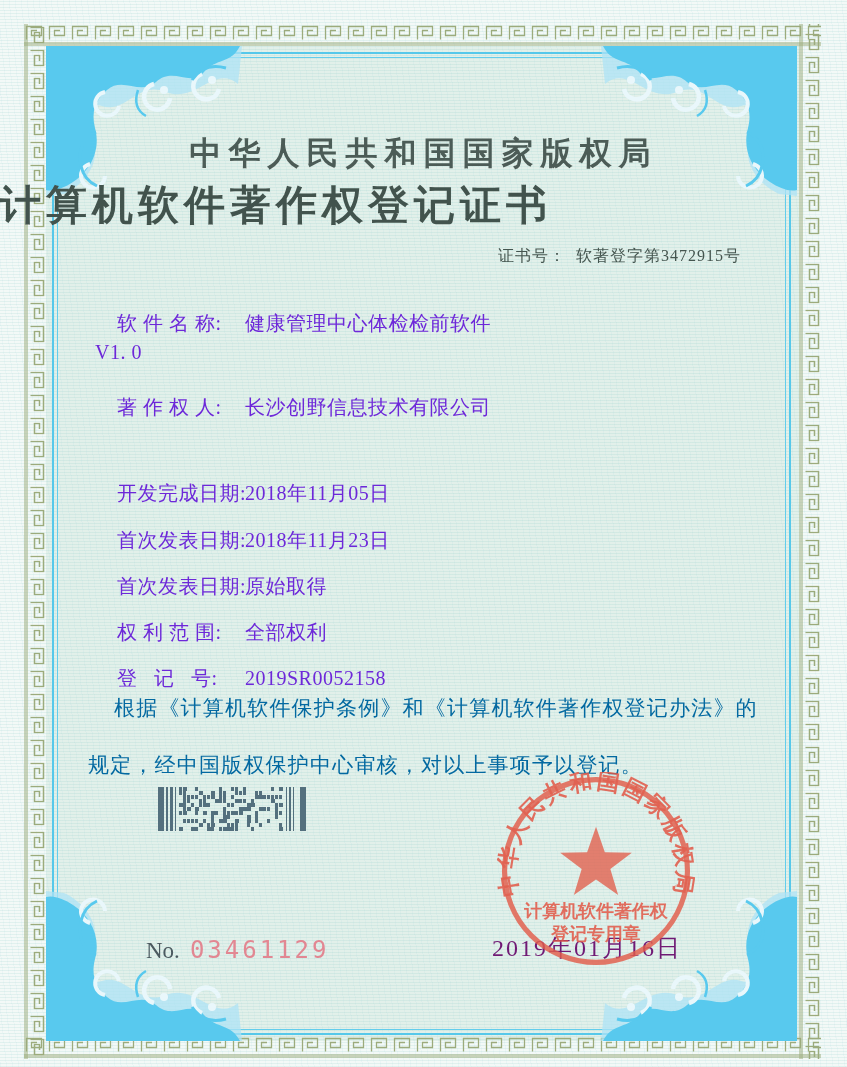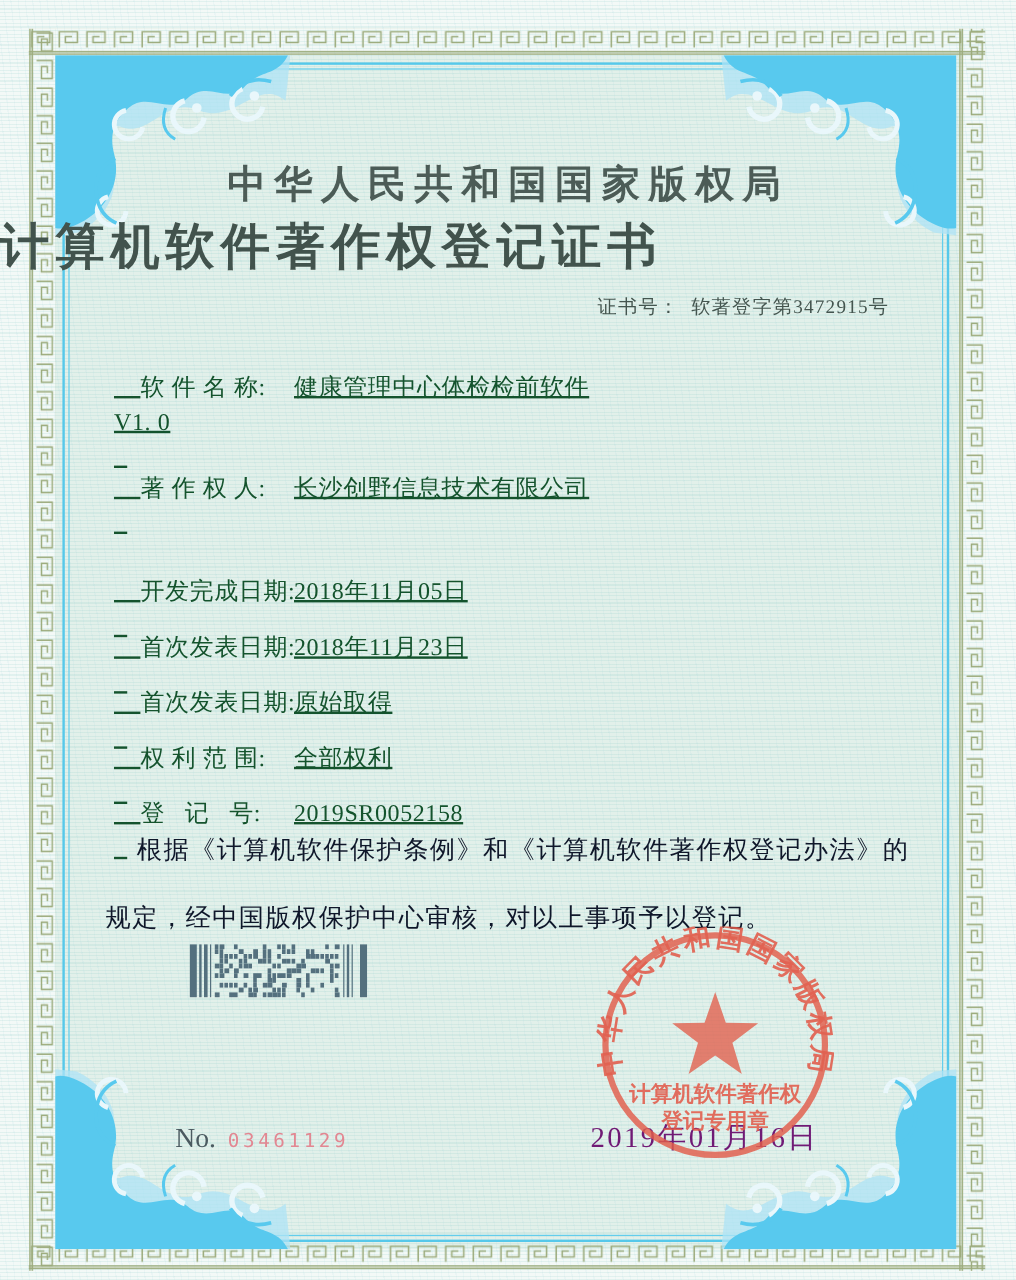--- a/index.html
+++ b/index.html
@@ -32,37 +32,37 @@
   .wm-ring{position:absolute;inset:0;border:3px double rgba(120,185,195,.28);border-radius:50%;}
   .wm-text{position:absolute;left:0;right:0;bottom:8px;text-align:center;
     color:rgba(110,180,195,.40);font-size:17px;letter-spacing:5px;
     font-family:"Liberation Sans","DejaVu Sans",sans-serif;}
   
   .authority{position:absolute;left:0;right:0;top:132px;text-align:center;
     font-size:32px;font-weight:600;letter-spacing:7px;color:#4c5c57;}
   .cert-title{position:absolute;left:0;right:0;top:178px;
     font-size:41px;font-weight:700;letter-spacing:5px;color:#42534d;}
   .certno{position:absolute;top:246px;right:106px;font-size:16px;color:#44554f;letter-spacing:1px;white-space:pre;}
-  .row{position:absolute;left:95px;font-size:20px;color:#14532d;letter-spacing:.5px;white-space:pre;line-height:29px;text-decoration:underline;}
+  .row{position:absolute;left:95px;font-size:20px;color:#6d28d9;letter-spacing:.5px;white-space:pre;line-height:29px;}
   .flabel{display:inline-block;width:124px;}
   .fvalue{margin-left:4px;}
   .statement{position:absolute;left:88px;top:680px;width:700px;font-size:21px;
-    line-height:57px;color:#0f172a;letter-spacing:1.2px;}
+    line-height:57px;color:#0369a1;letter-spacing:1.2px;}
   .statement .l1{padding-left:26px;}
   
   #bc{position:absolute;left:158px;top:786px;}
   #bc rect{fill:#54707e;}
   
   .seal{position:absolute;left:497px;top:772px;z-index:6;opacity:.93;}
   .seal .red{fill:none;stroke:rgba(226,92,74,.88);}
   .seal text{fill:rgba(226,88,70,.92);font-family:"Liberation Serif","DejaVu Serif",serif;font-weight:700;}
   
   .serial{position:absolute;left:146px;top:936px;z-index:5;font-size:23px;color:#4b5a60;white-space:pre;}
   .serial .num{font-family:"DejaVu Sans Mono","Liberation Mono",monospace;
-    color:#e28792;font-size:16px;letter-spacing:3px;margin-left:10px;}
+    color:#e28792;font-size:24px;letter-spacing:3px;margin-left:10px;}
   .issue-date{position:absolute;left:492px;top:932px;z-index:5;font-size:24px;color:#701a75;letter-spacing:2px;}
 </style>
 </head>
 <body>
 
 <div class="page">
   <div class="paper"></div>
   <div class="texture"></div>
 
   <svg class="decor-svg" width="847" height="1067">

